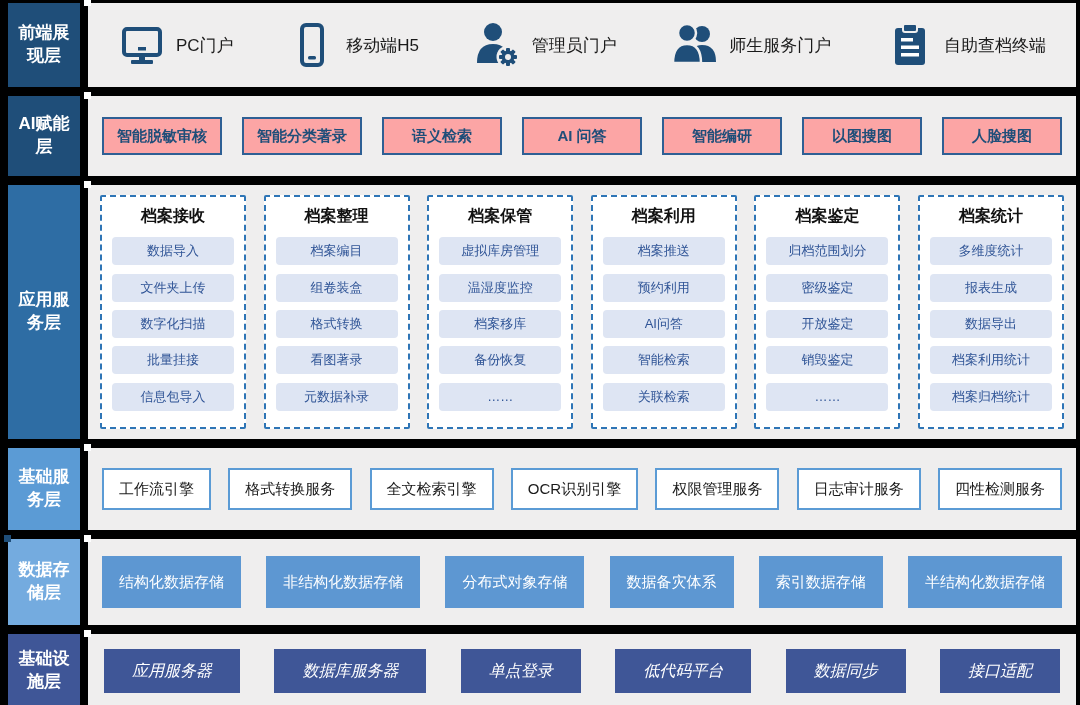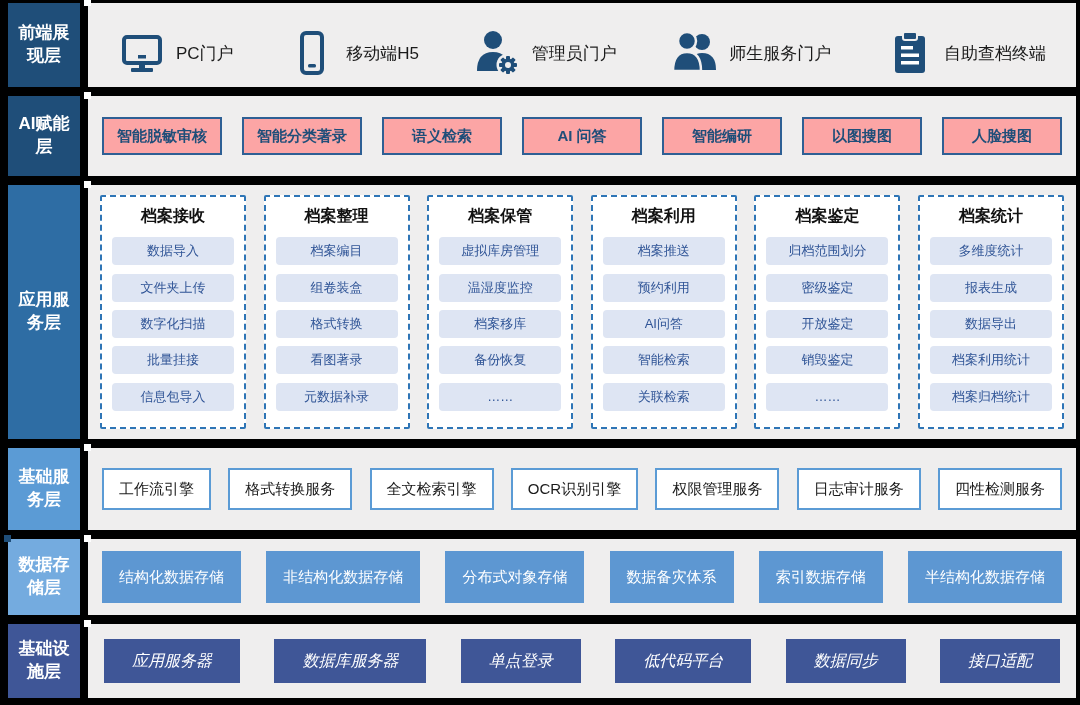--- a/index.html
+++ b/index.html
@@ -16,25 +16,25 @@
   .lbl-light   { background:#5B9BD5; }
   .lbl-lighter { background:#74ABDF; }
   .lbl-indigo  { background:#3F5697; }
   .lbl-lighter::before { content:""; position:absolute; top:-4px; left:-4px; width:7px; height:7px; background:#1F4E79; }
 
   
   .row-frontend { height:84px; }
   .row-ai       { height:80px; }
   .row-app      { height:254px; }
   .row-base     { height:82px; }
-  .row-storage  { height:76px; }
+  .row-storage  { height:86px; }
   .row-infra    { height:74px; }
 
   
-  .fe-wrap { display:flex; align-items:center; justify-content:space-between; height:100%; padding:8px 30px; }
+  .fe-wrap { display:flex; align-items:center; justify-content:space-between; height:100%; padding:0 30px; }
   .fe-item { display:flex; align-items:center; gap:10px; }
   .fe-item .ic { width:48px; height:48px; display:block; }
   .fe-item .tx { font-size:17px; color:#1a1a1a; }
 
   
   .ai-wrap { display:flex; align-items:center; justify-content:space-between; height:100%; padding:0 14px; }
   .ai-box { width:116px; height:34px; background:#fca5a5; border:2px solid #2E5F94; display:flex; align-items:center; justify-content:center;
             font-size:15px; font-weight:bold; color:#1F4E79; white-space:nowrap; }
 
   

